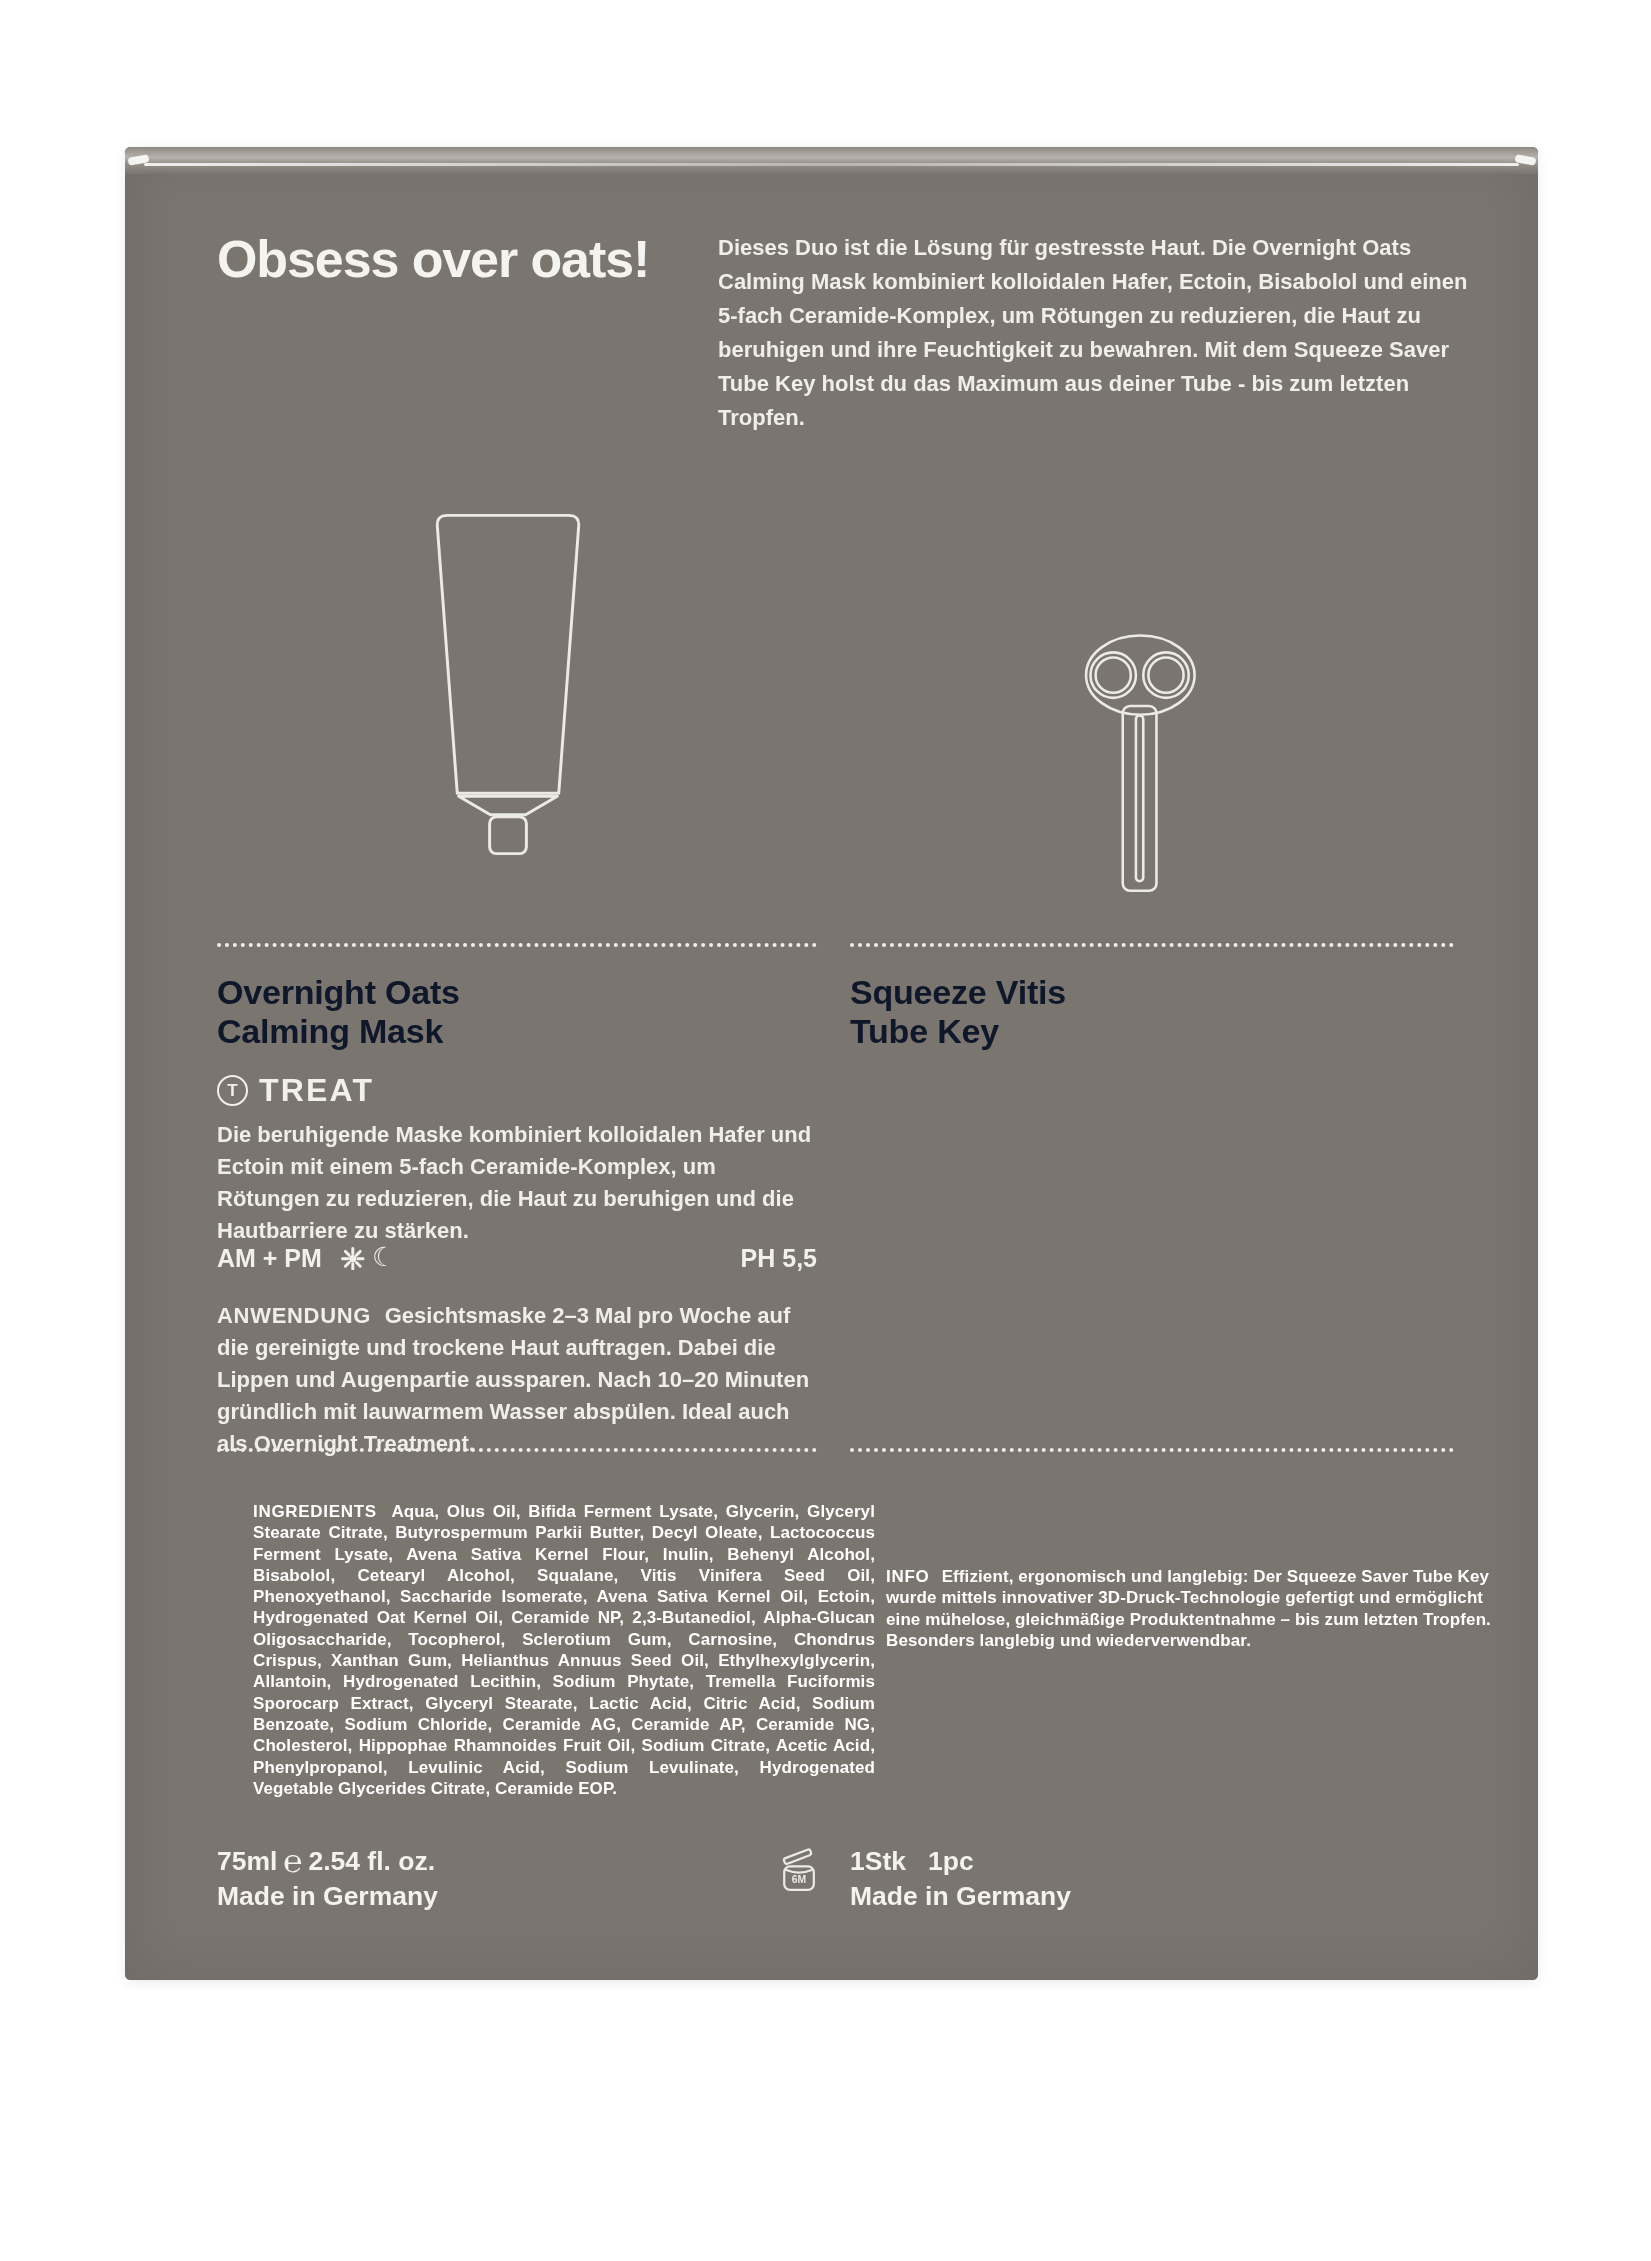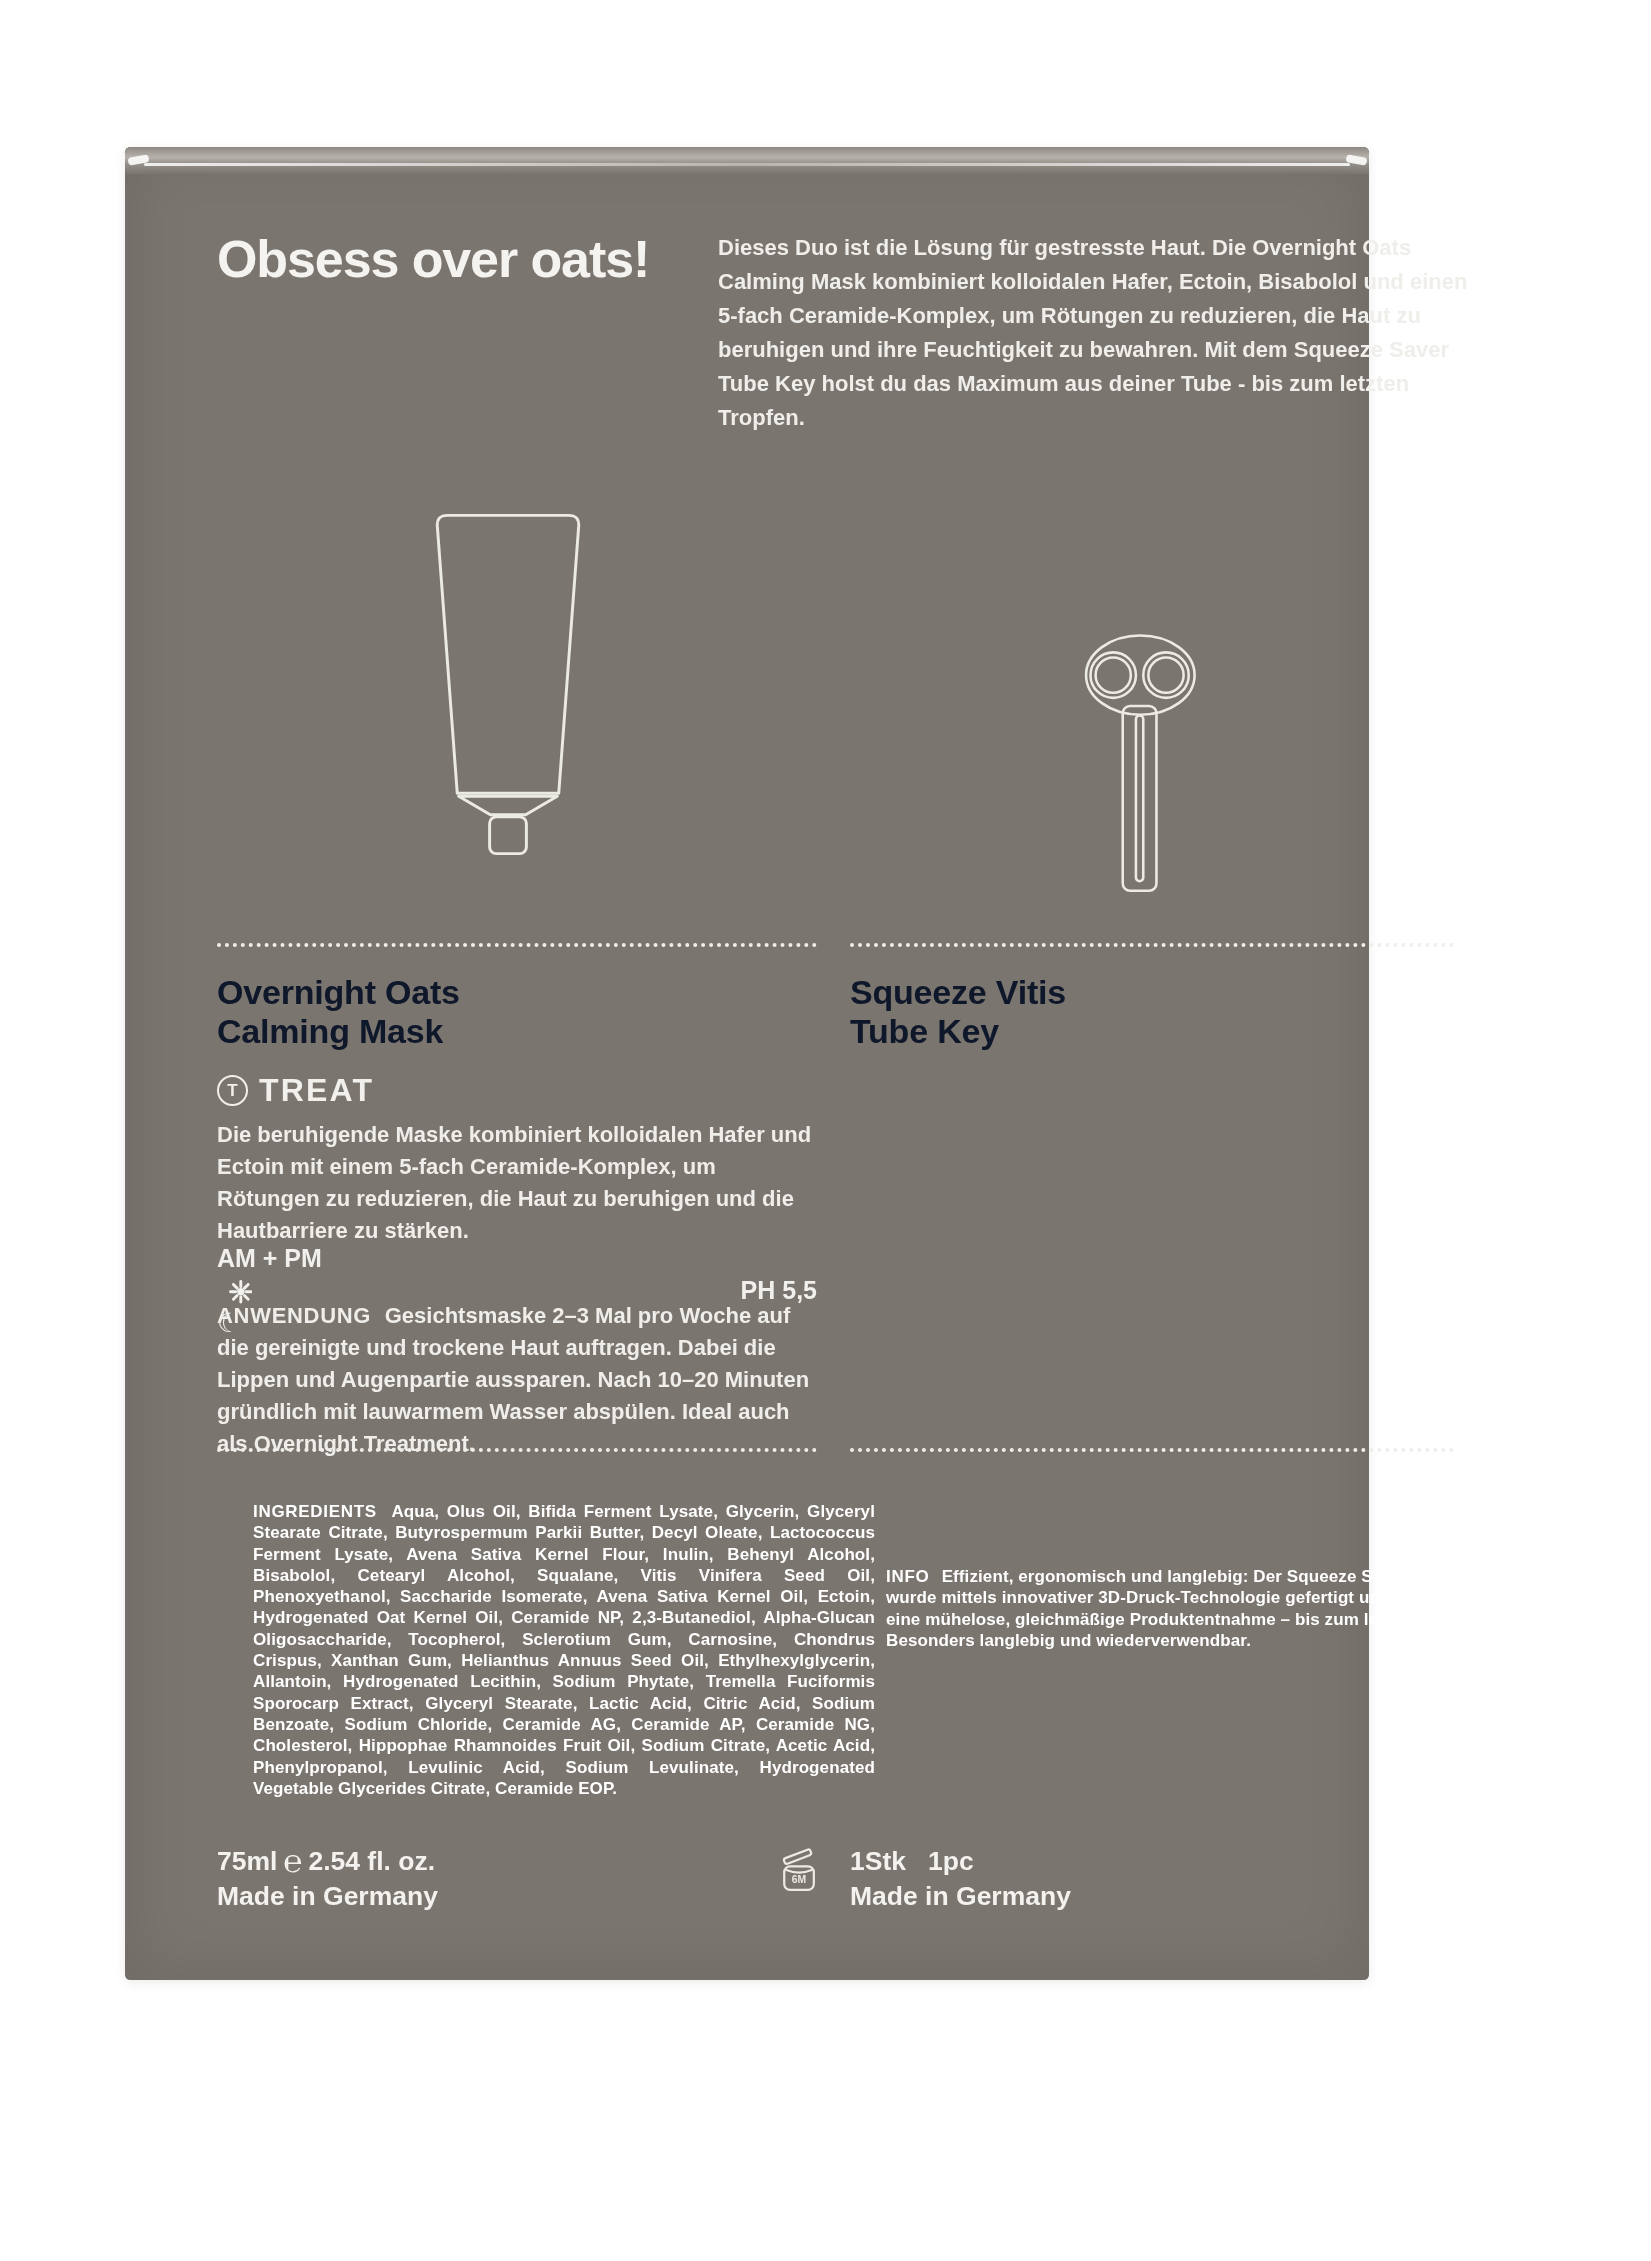--- a/index.html
+++ b/index.html
@@ -1,21 +1,21 @@
 <!DOCTYPE html>
 <html style="font-size:11.8px"><head>
 <meta charset="utf-8">
 <style>
   html,body{margin:0;padding:0;}
   .stage{
     position:relative;width:1652px;height:2261px;background:#ffffff;overflow:hidden;
     font-family:"Liberation Sans","DejaVu Sans",sans-serif;
   }
   .box{
-    position:absolute;left:125px;top:147px;width:1244px;height:1833px;
+    position:absolute;left:125px;top:147px;width:1413px;height:1833px;
     background:#7b756f;border-radius:5.2px;
     box-shadow:inset 0 0 66px rgba(0,0,0,0.10), 0 2.9px 10.3px rgba(0,0,0,0.08);
     color:#f1f0ec;
   }
   .box-lip{
     position:absolute;left:0;top:0;right:0;height:26.5px;border-radius:5.2px 5.2px 0 0;
     background:linear-gradient(180deg,#8d8881 0%,#b7b2ab 38%,#948f88 62%,#7b756f 100%);
   }
   .lip-line{
     position:absolute;left:19px;right:19px;top:16px;height:2.9px;border-radius:1.5px;
@@ -71,21 +71,21 @@
   .desc-right{left:725px;top:972px;width:622px;}
   .usage-left{left:92px;top:1153px;width:607px;}
   .usage-right{left:725px;top:1153px;width:622px;}
   .par-label{font-weight:800;letter-spacing:0.7px;padding-right:7.4px;}
 
   .meta-row{
     position:absolute;left:92px;top:1097px;width:600px;
     display:flex;align-items:center;justify-content:space-between;
     font-size:25px;font-weight:800;color:#f1f0ec;
   }
-  .meta-left{display:flex;align-items:flex-start;gap:7.4px;flex-direction:column;}
+  .meta-left{display:flex;align-items:center;gap:7.4px;}
   .sun-svg{margin-left:11.8px;}
   .moon{font-size:26.5px;line-height:1;transform:translateY(-1.5px);}
 
   .fine-par{
     position:absolute;font-size:17px;line-height:21.3px;font-weight:700;
     letter-spacing:0.1px;color:#ffffff;text-align:justify;margin-left:36px;
   }
   .ingredients{left:92px;top:1354px;width:622px;}
   .info{left:725px;top:1419px;width:622px;text-align:left;}
 

